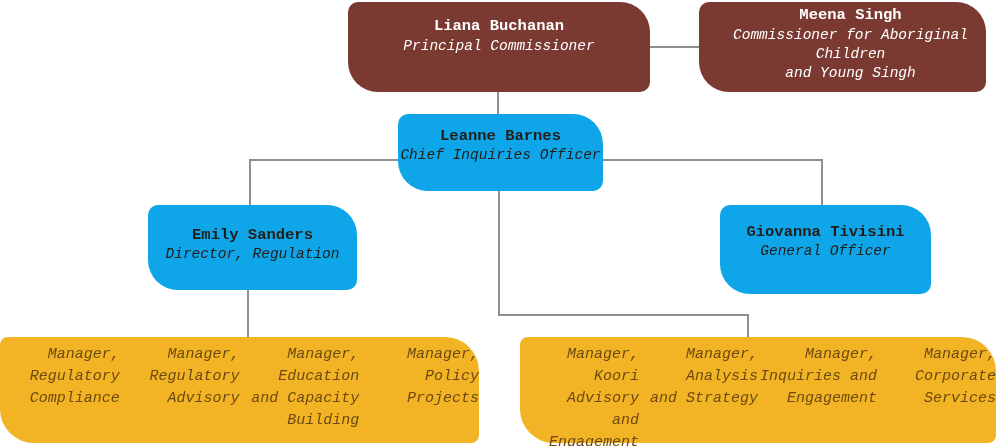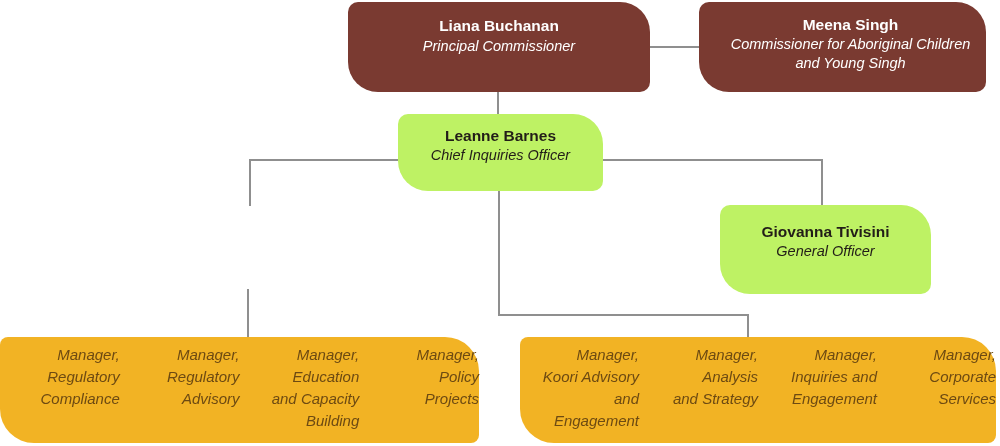--- a/index.html
+++ b/index.html
@@ -1,27 +1,27 @@
 <!DOCTYPE html>
 <html><head>
 <meta charset="utf-8">
 <style>
   html,body{margin:0;padding:0;background:#ffffff;}
   .stage{
     position:relative;width:1000px;height:446px;overflow:hidden;background:#ffffff;
-    font-family:Liberation Sans, sans-serif;
+    font-family:Liberation Mono, monospace;
   }
   .conn{position:absolute;background:#8f8f8f;z-index:1;}
   .node{
     position:absolute;z-index:2;display:flex;flex-direction:column;
     align-items:center;justify-content:center;text-align:center;
     border-radius:10px 30px 10px 30px;
   }
   .node.maroon{background:#7a3a31;color:#ffffff;}
-  .node.orange{background:#bef264;color:#221d18;}
+  .node.orange{background:#0ea5e9;color:#221d18;}
   .person-name{font-weight:bold;font-size:15.5px;line-height:1.32;white-space:pre-line;}
   .person-title{font-style:italic;font-size:14.5px;line-height:1.32;white-space:pre-line;}
   .band{
     position:absolute;z-index:2;background:#f2b324;display:flex;flex-direction:row;
     border-radius:8px 34px 8px 34px;padding-top:7px;box-sizing:border-box;
   }
   .band-col{
     flex:1;text-align:right;color:#6d4a12;font-style:italic;font-size:15px;
     line-height:22px;white-space:pre-line;
   }
@@ -68,20 +68,24 @@
     <div class="person-name">Meena Singh</div>
     <div class="person-title">Commissioner for Aboriginal Children
 and Young Singh</div>
   </div>
 
   <div class="node orange" id="node-ceo">
     <div class="person-name">Leanne Barnes</div>
     <div class="person-title">Chief Inquiries Officer</div>
   </div>
 
+  <div class="node orange" id="node-emily">
+    <div class="person-name">Emily Sanders</div>
+    <div class="person-title">Director, Regulation</div>
+  </div>
   <div class="node orange" id="node-giovanna">
     <div class="person-name">Giovanna Tivisini</div>
     <div class="person-title">General Officer</div>
   </div>
 
   <div class="band" id="band-left">
     <div class="band-col">Manager,
 Regulatory
 Compliance</div>
     <div class="band-col">Manager,

